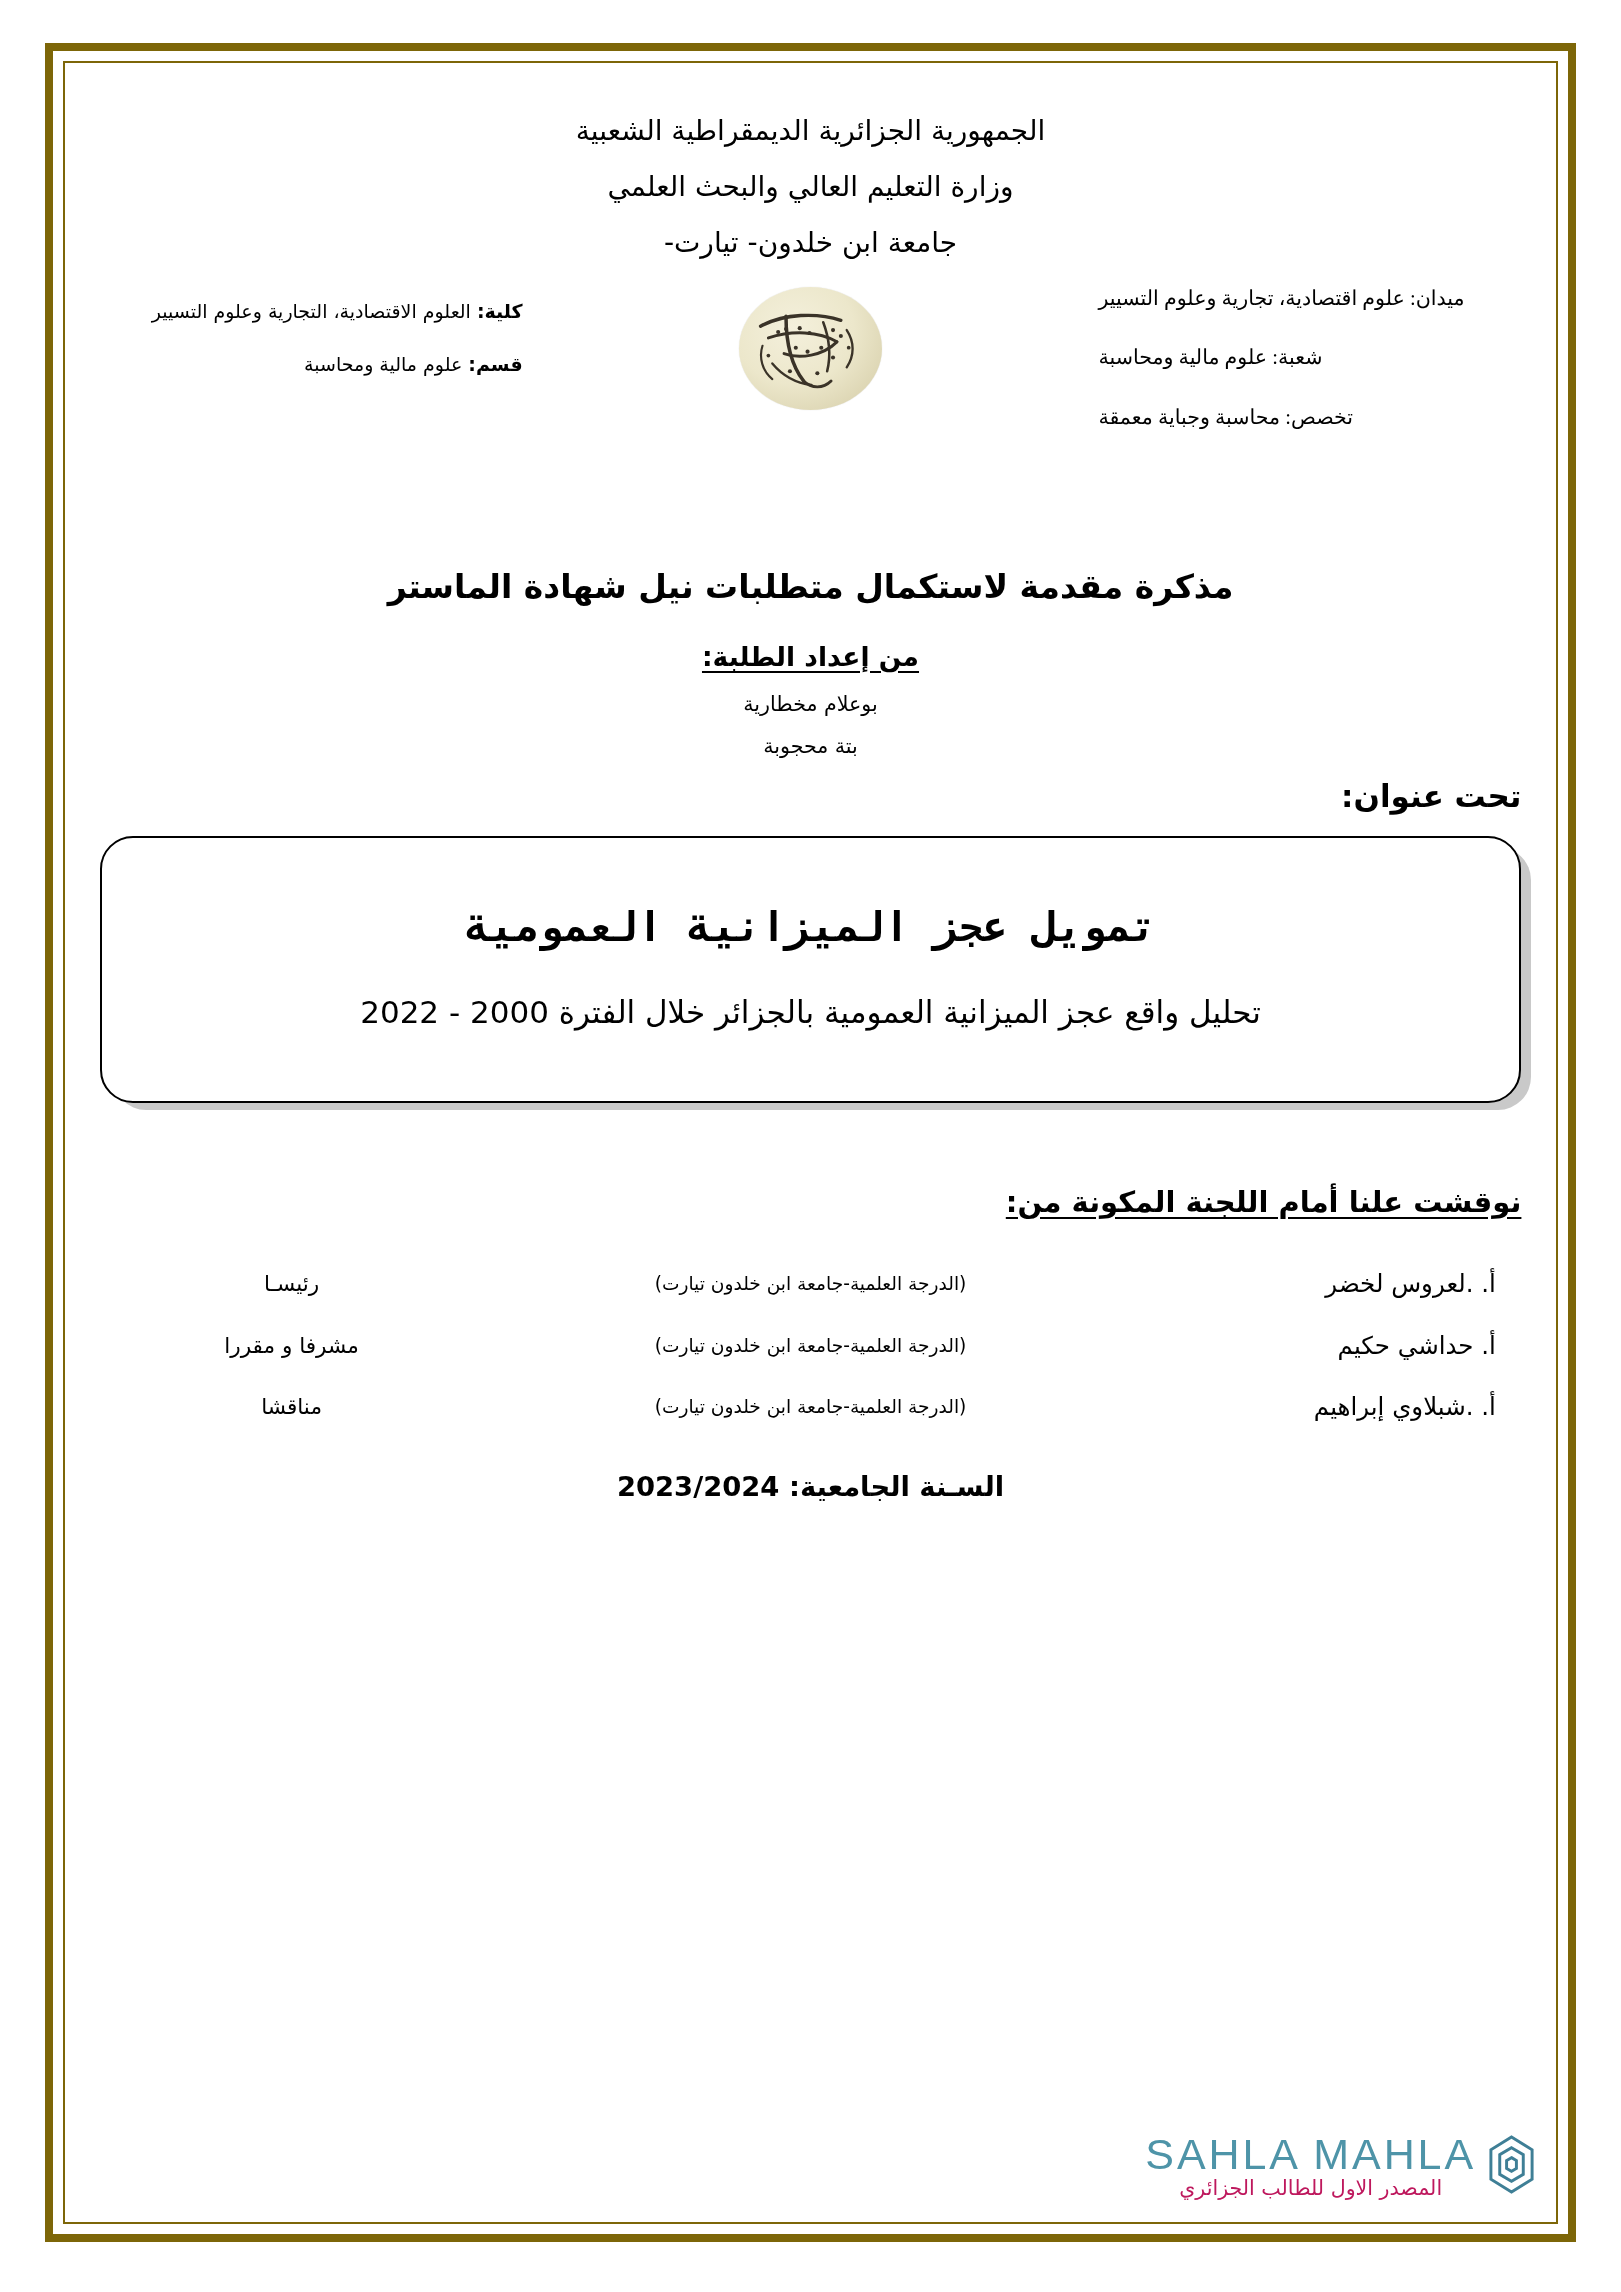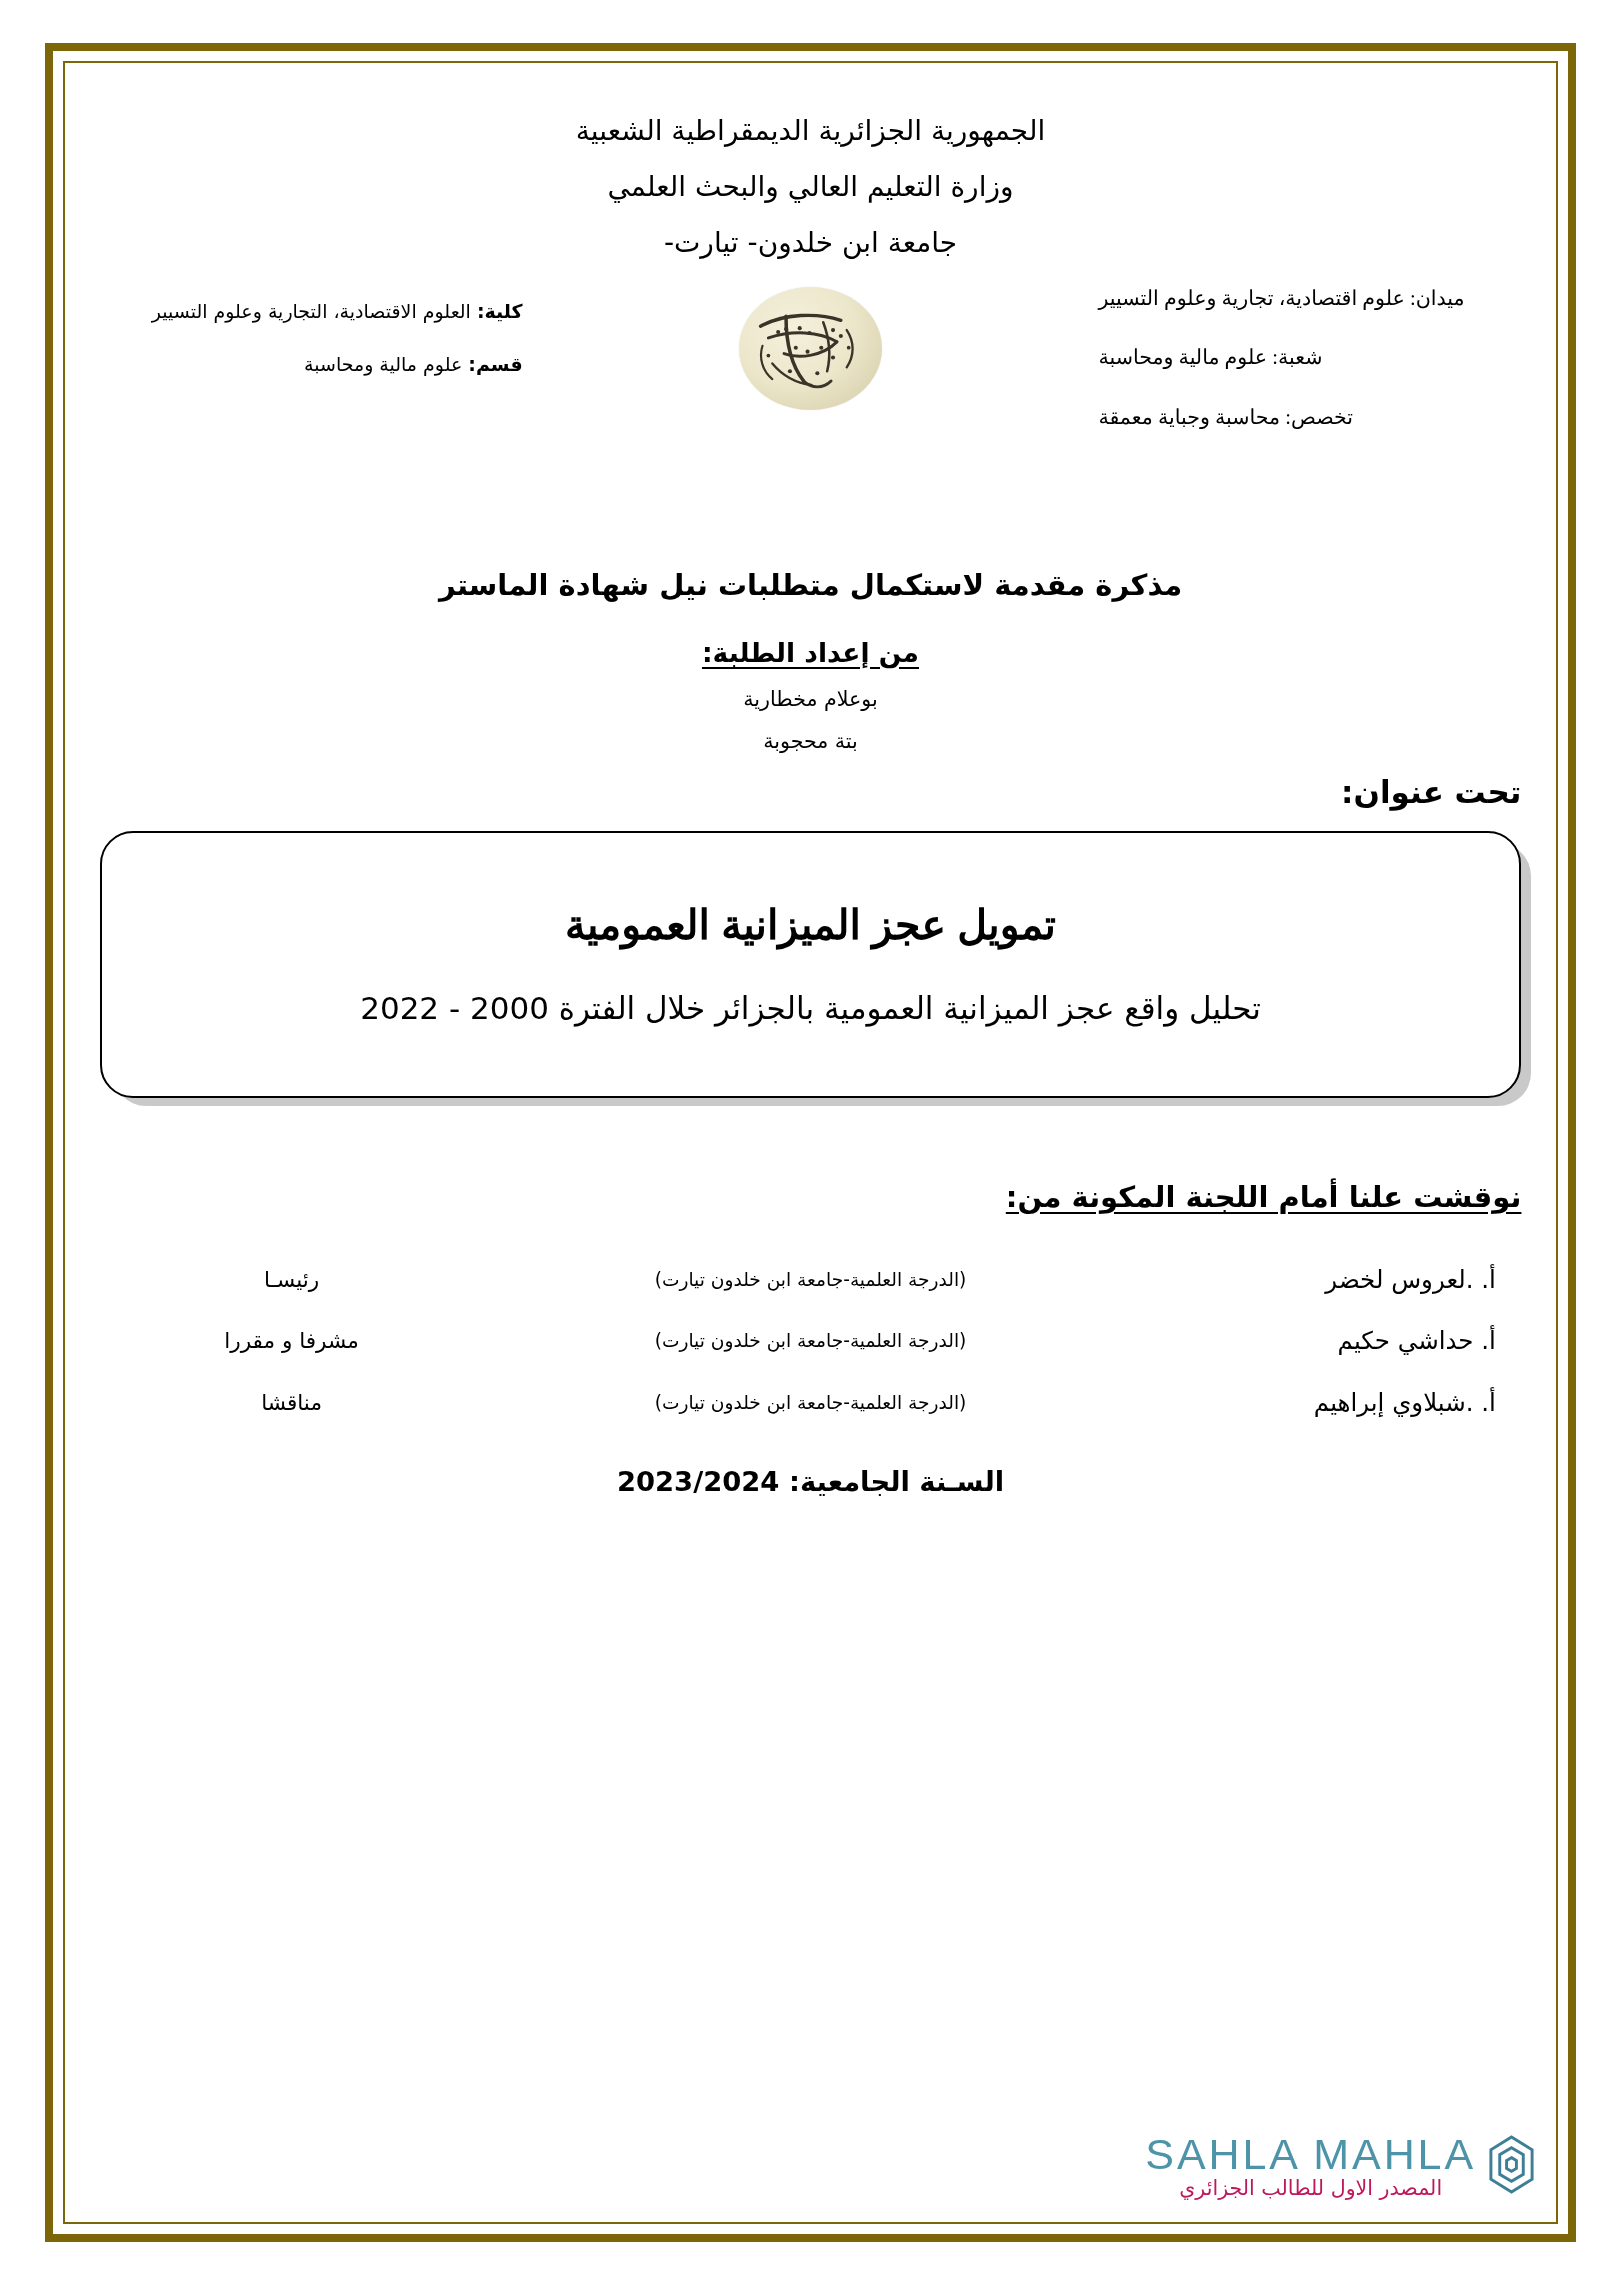--- a/index.html
+++ b/index.html
@@ -111,21 +111,21 @@
     overflow: hidden;
     box-shadow: 0 0 1px rgba(0,0,0,.2);
   }
   .logo svg { position: absolute; inset: 0; }
 
   
   .master-title {
     text-align: center;
     font-family: "DejaVu Sans", "Liberation Sans", sans-serif;
     font-weight: bold;
-    font-size: 29px;
+    font-size: 33px;
     line-height: 1.12;
     margin-top: 106px;
   }
 
   
   .students {
     text-align: center;
     margin-top: 35px;
   }
   .students-heading {
@@ -179,21 +179,21 @@
     border-radius: 33px;
     background: #fff;
     display: flex;
     flex-direction: column;
     align-items: center;
     justify-content: center;
     padding: 0 39px;
     box-sizing: border-box;
   }
   .box-title {
-    font-family: Liberation Sans, sans-serif;
+    font-family: Liberation Mono, monospace;
     font-weight: bold;
     font-size: 41px;
     line-height: 1.15;
     text-align: left;
     margin-bottom: 25.5px;
   }
   .box-subtitle {
     font-family: "DejaVu Sans", "Liberation Sans", sans-serif;
     font-size: 31px;
     line-height: 1.2;

